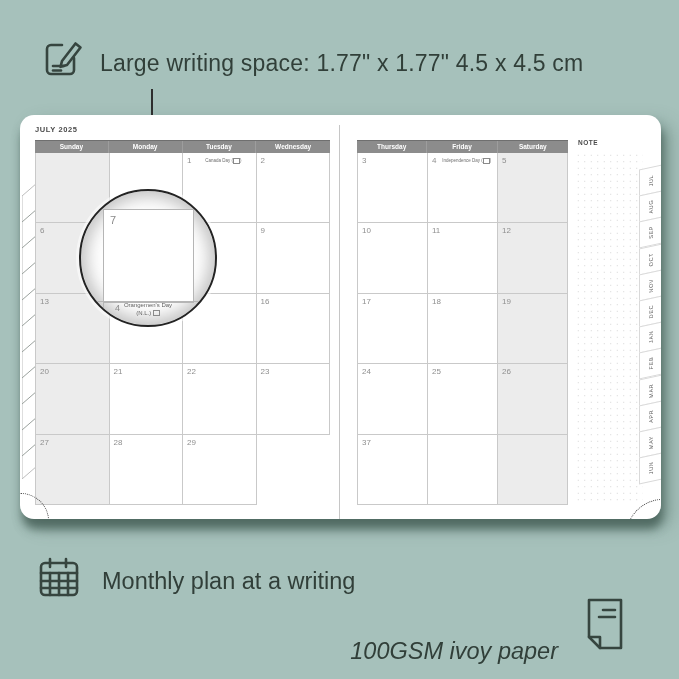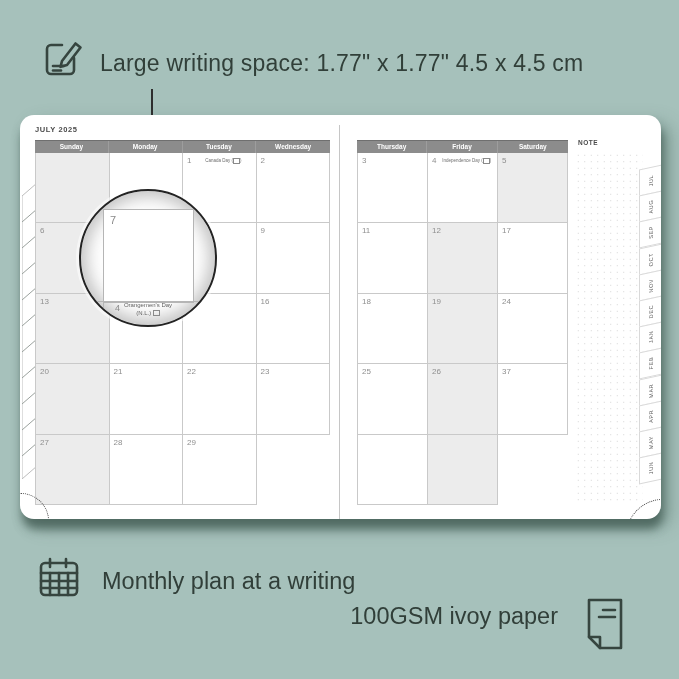--- a/index.html
+++ b/index.html
@@ -64,21 +64,21 @@
   }
   #mag-cell{left:22px;top:18px;width:89px;height:92px;border:1px solid #b5b5b5;background:#fff;}
   #mag-day{font-size:11px;color:#8a8a8a;margin:3px 0 0 6px;display:inline-block;}
   #mag-rowline{left:0;top:110px;width:134px;height:1px;background:#b5b5b5;}
   #mag-colline{left:22px;top:110px;width:1px;height:24px;background:#b5b5b5;}
   #mag-next-day{left:34px;top:112px;font-size:9px;color:#8a8a8a;}
   #mag-holiday{left:0;top:111px;width:134px;text-align:center;font-size:6px;color:#5f5f5f;line-height:7.5px;}
 
   
   #monthly-text{left:102px;top:568px;font-size:23.5px;color:#313f39;}
-  #paper-text{left:0px;top:603px;width:558px;text-align:right;font-size:23.5px;color:#313f39;}
+  #paper-text{left:0px;top:638px;width:558px;text-align:right;font-size:23.5px;color:#313f39;font-style:italic;}
 </style>
 </head>
 <body>
 
 <svg class="abs" style="left:38px;top:34px" width="46" height="48" viewBox="0 0 46 48">
   <path class="feature-icon" d="M36 24 v12 a4 4 0 0 1 -4 4 H13 a4 4 0 0 1 -4 -4 V15 a4 4 0 0 1 4 -4 h11"></path>
   <path class="feature-icon" d="M24 27 L37.5 9.5 l5 4 L29 31 l-6.5 1.8 z"></path>
   <path class="feature-icon" d="M15 32 h11"></path>
   <path class="feature-icon" d="M15 36.5 h8"></path>
 </svg>
@@ -185,20 +185,23 @@
           <span class="num">3</span>
         </div>
         <div class="cell">
           <span class="num">4</span>
           <span class="holiday">Independence Day (<span class="chip"></span>)</span>
         </div>
         <div class="cell weekend">
           <span class="num">5</span>
         </div>
         <div class="cell">
+          <span class="num">10</span>
+        </div>
+        <div class="cell">
           <span class="num">11</span>
         </div>
         <div class="cell weekend">
           <span class="num">12</span>
         </div>
         <div class="cell">
           <span class="num">17</span>
         </div>
         <div class="cell">
           <span class="num">18</span>

